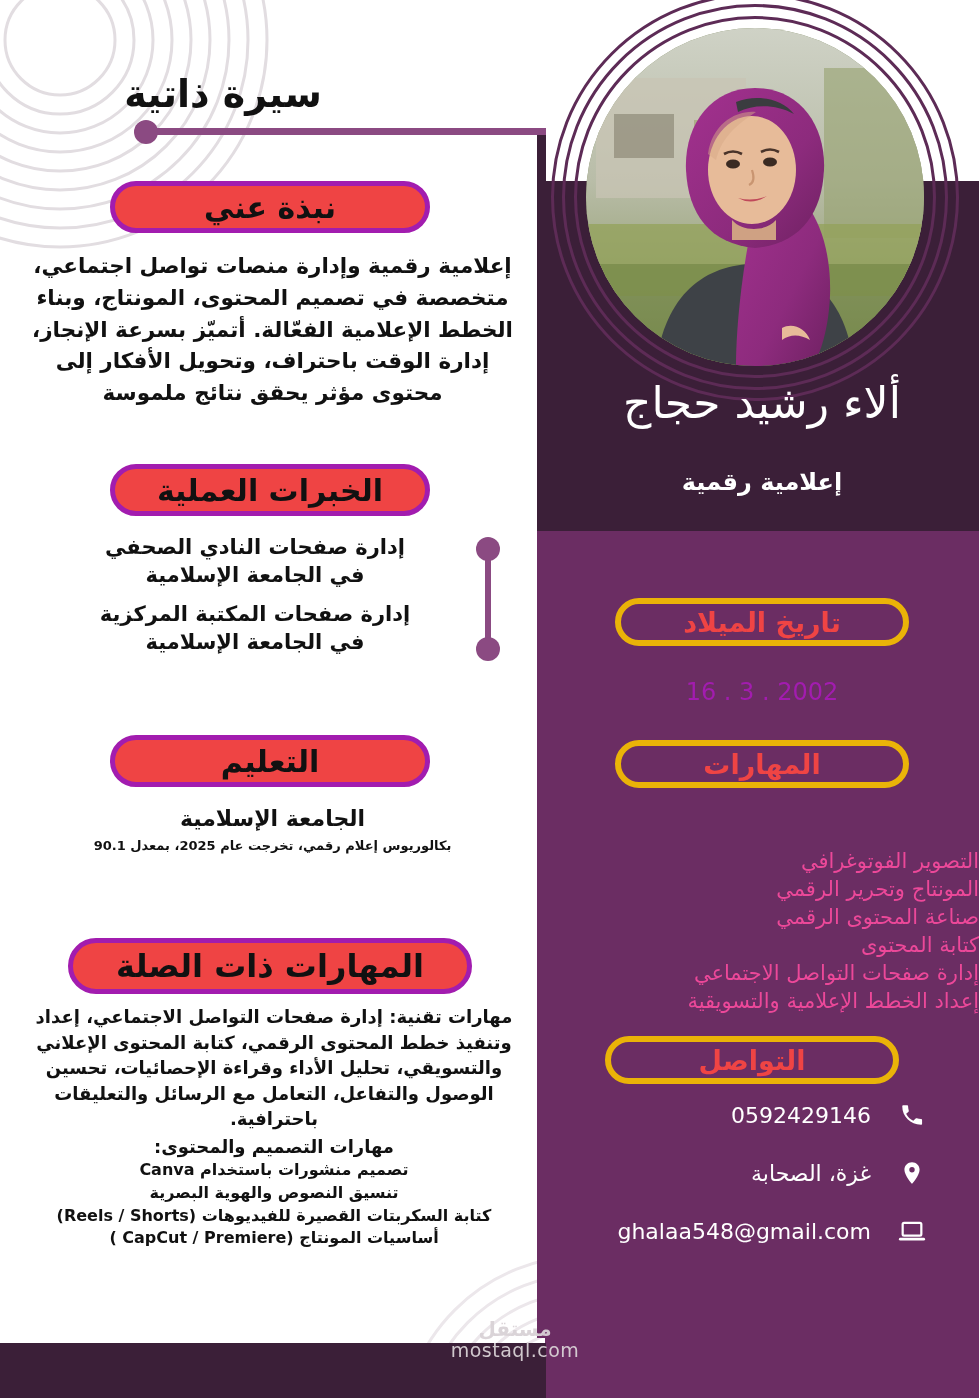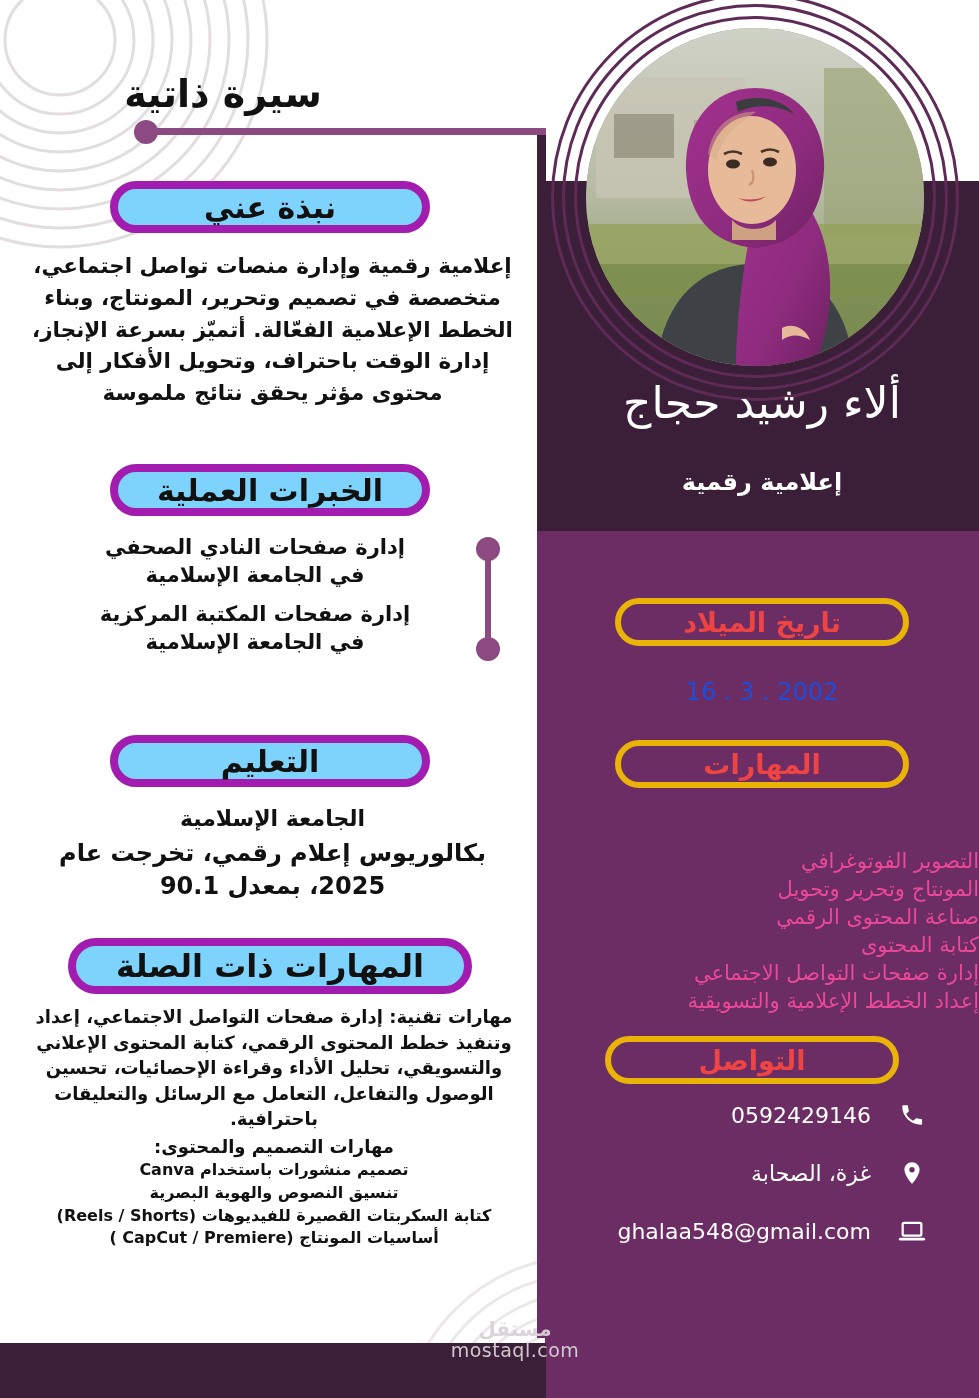--- a/index.html
+++ b/index.html
@@ -134,23 +134,23 @@
   .pill {
     position: absolute;
     display: flex;
     align-items: center;
     justify-content: center;
     border-radius: 40px;
     font-weight: bold;
     text-align: center;
   }
   .pill.left {
-    border: 8px solid #a21caf;
-    color: #111111;
-    background: #7dd3fc;
+    border: 5px solid #a21caf;
+    color: #111111;
+    background: #ef4444;
   }
   .pill.right {
     border: 6px solid #eab308;
     color: #ef4444;
     background: transparent;
   }
 
   
   .pill-about     { left: 110px; top: 181px;  width: 320px; height: 52px; font-size: 30px; }
   .pill-exp       { left: 110px; top: 464px;  width: 320px; height: 52px; font-size: 30px; }
@@ -208,21 +208,21 @@
   .timeline .dot.bot { bottom: 0; }
 
   .edu-block {
     position: absolute;
     left: 20px; top: 805px;
     width: 505px;
     text-align: center;
     color: #111111;
   }
   .edu-school { font-size: 22px; font-weight: bold; line-height: 1.3; }
-  .edu-detail { font-size: 24px; font-weight: bold; line-height: 1.38; margin-top: 3px; }
+  .edu-detail { font-size: 13px; font-weight: bold; line-height: 1.38; margin-top: 3px; }
 
   .skills-body {
     position: absolute;
     left: 16px; top: 1004px;
     width: 516px;
     text-align: center;
     color: #111111;
   }
   .skills-para {
     font-size: 18px;
@@ -241,21 +241,21 @@
     line-height: 1.42;
   }
 
   
   .birth-date {
     position: absolute;
     right: 0; top: 678px;
     width: 434px;
     text-align: center;
     font-size: 24px;
-    color: #1d4ed8;
+    color: #a21caf;
     direction: ltr;
   }
 
   .mskills-list {
     position: absolute;
     right: 0; top: 848px;
     width: 434px;
     color: #ec4899;
   }
   .mskills-item {
@@ -399,21 +399,21 @@
 
         <path d="M196 300 C206 294 220 300 224 312 C214 306 204 306 196 312 Z" fill="#e7bb99"></path>
       </svg>
     </div>
   </div>
 
   <div class="name">ألاء رشيد حجاج</div>
   <div class="job-title">إعلامية رقمية</div>
 
   <div class="pill left pill-about">نبذة عني</div>
-  <div class="about-text">إعلامية رقمية وإدارة منصات تواصل اجتماعي، متخصصة في تصميم وتحرير، المونتاج، وبناء الخطط الإعلامية الفعّالة. أتميّز بسرعة الإنجاز، إدارة الوقت باحتراف، وتحويل الأفكار إلى محتوى مؤثر يحقق نتائج ملموسة</div>
+  <div class="about-text">إعلامية رقمية وإدارة منصات تواصل اجتماعي، متخصصة في تصميم المحتوى، المونتاج، وبناء الخطط الإعلامية الفعّالة. أتميّز بسرعة الإنجاز، إدارة الوقت باحتراف، وتحويل الأفكار إلى محتوى مؤثر يحقق نتائج ملموسة</div>
 
   <div class="pill left pill-exp">الخبرات العملية</div>
   <div class="timeline">
     <div class="bar"></div>
     <div class="dot top"></div>
     <div class="dot bot"></div>
   </div>
   <div class="exp-list">
     <div class="exp-item" style="white-space:pre-line">إدارة صفحات النادي الصحفي
 في الجامعة الإسلامية</div>
@@ -436,21 +436,21 @@
     <div class="skills-line">كتابة السكربتات القصيرة للفيديوهات (Reels / Shorts)</div>
     <div class="skills-line">أساسيات المونتاج (CapCut / Premiere )</div>
   </div>
 
   <div class="pill right pill-birth">تاريخ الميلاد</div>
   <div class="birth-date">16 . 3 . 2002</div>
 
   <div class="pill right pill-mskills">المهارات</div>
   <div class="mskills-list">
     <div class="mskills-item">التصوير الفوتوغرافي</div>
-    <div class="mskills-item">المونتاج وتحرير وتحويل</div>
+    <div class="mskills-item">المونتاج وتحرير الرقمي</div>
     <div class="mskills-item">صناعة المحتوى الرقمي</div>
     <div class="mskills-item">كتابة المحتوى</div>
     <div class="mskills-item">إدارة صفحات التواصل الاجتماعي</div>
     <div class="mskills-item">إعداد الخطط الإعلامية والتسويقية</div>
   </div>
 
   <div class="pill right pill-contact">التواصل</div>
   <div class="contact-list">
 
     <div class="contact-row">

